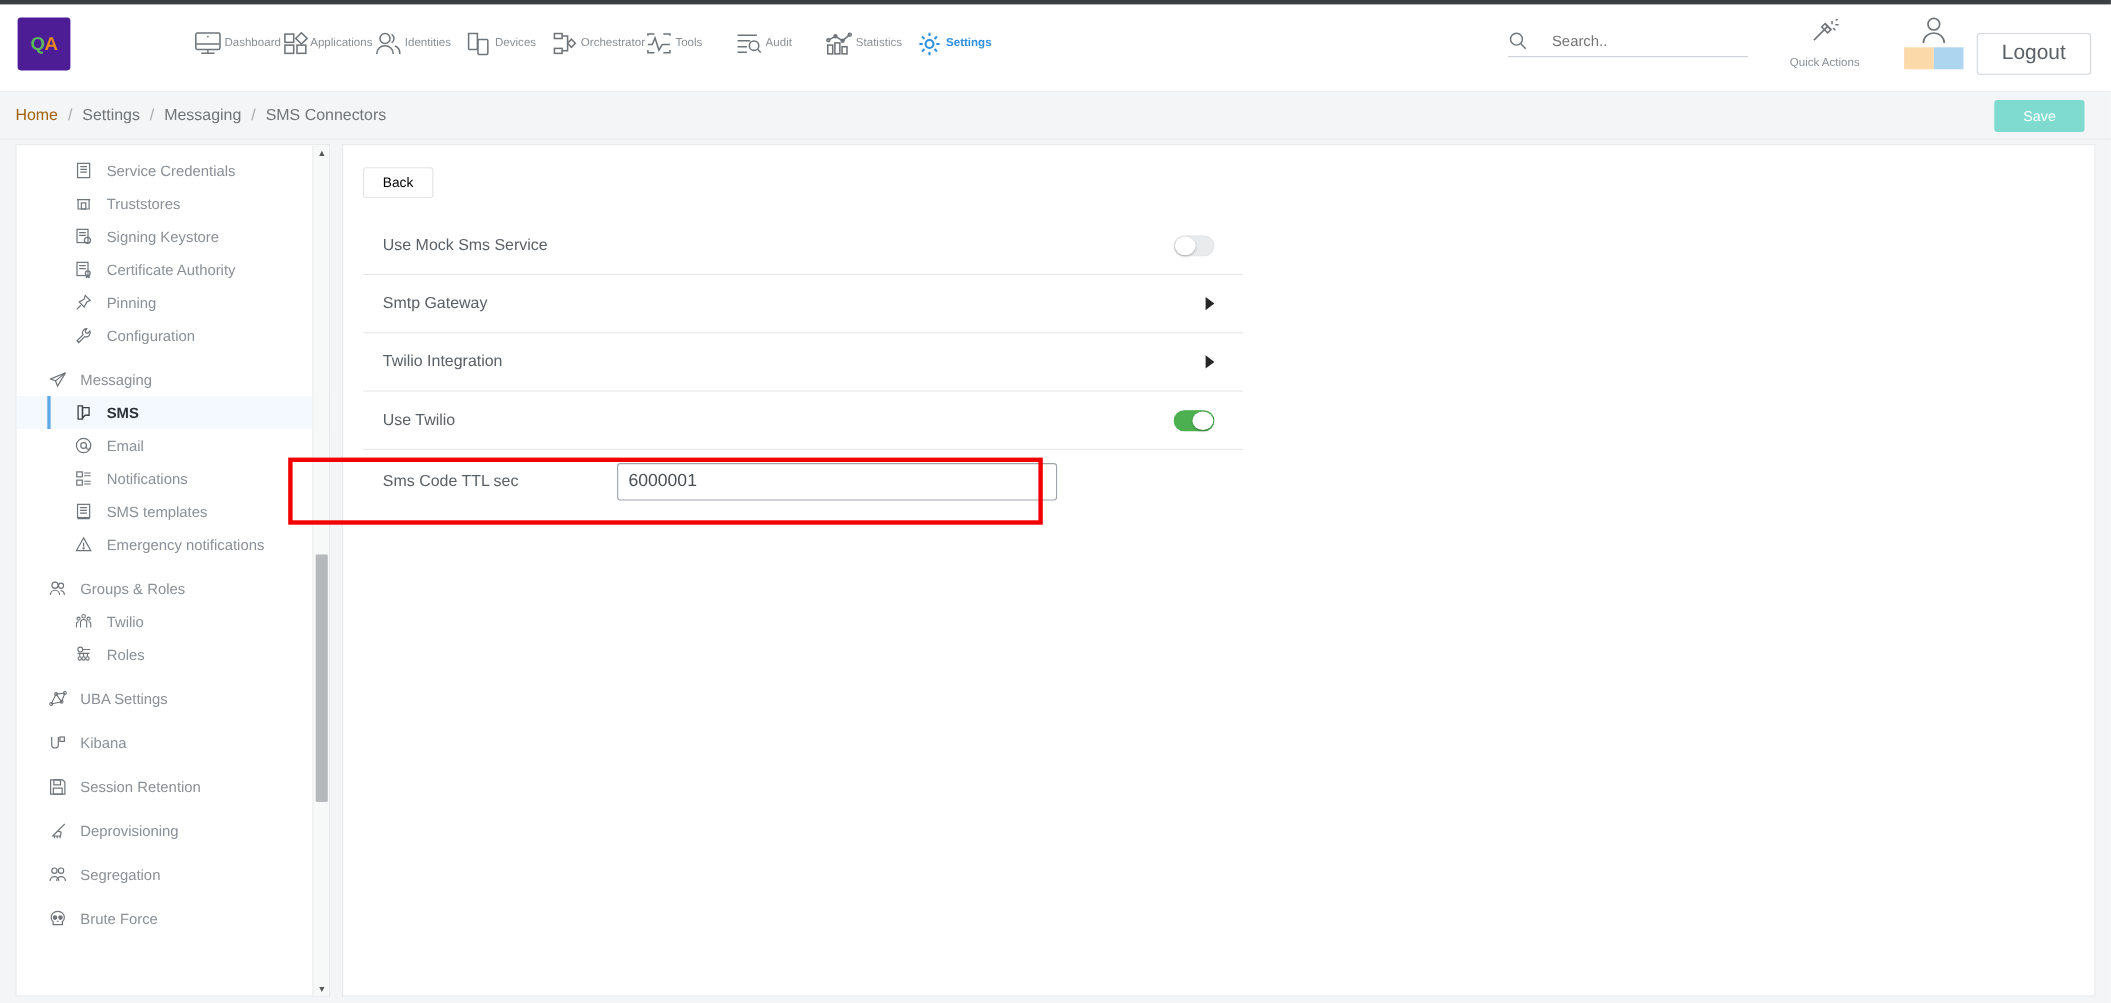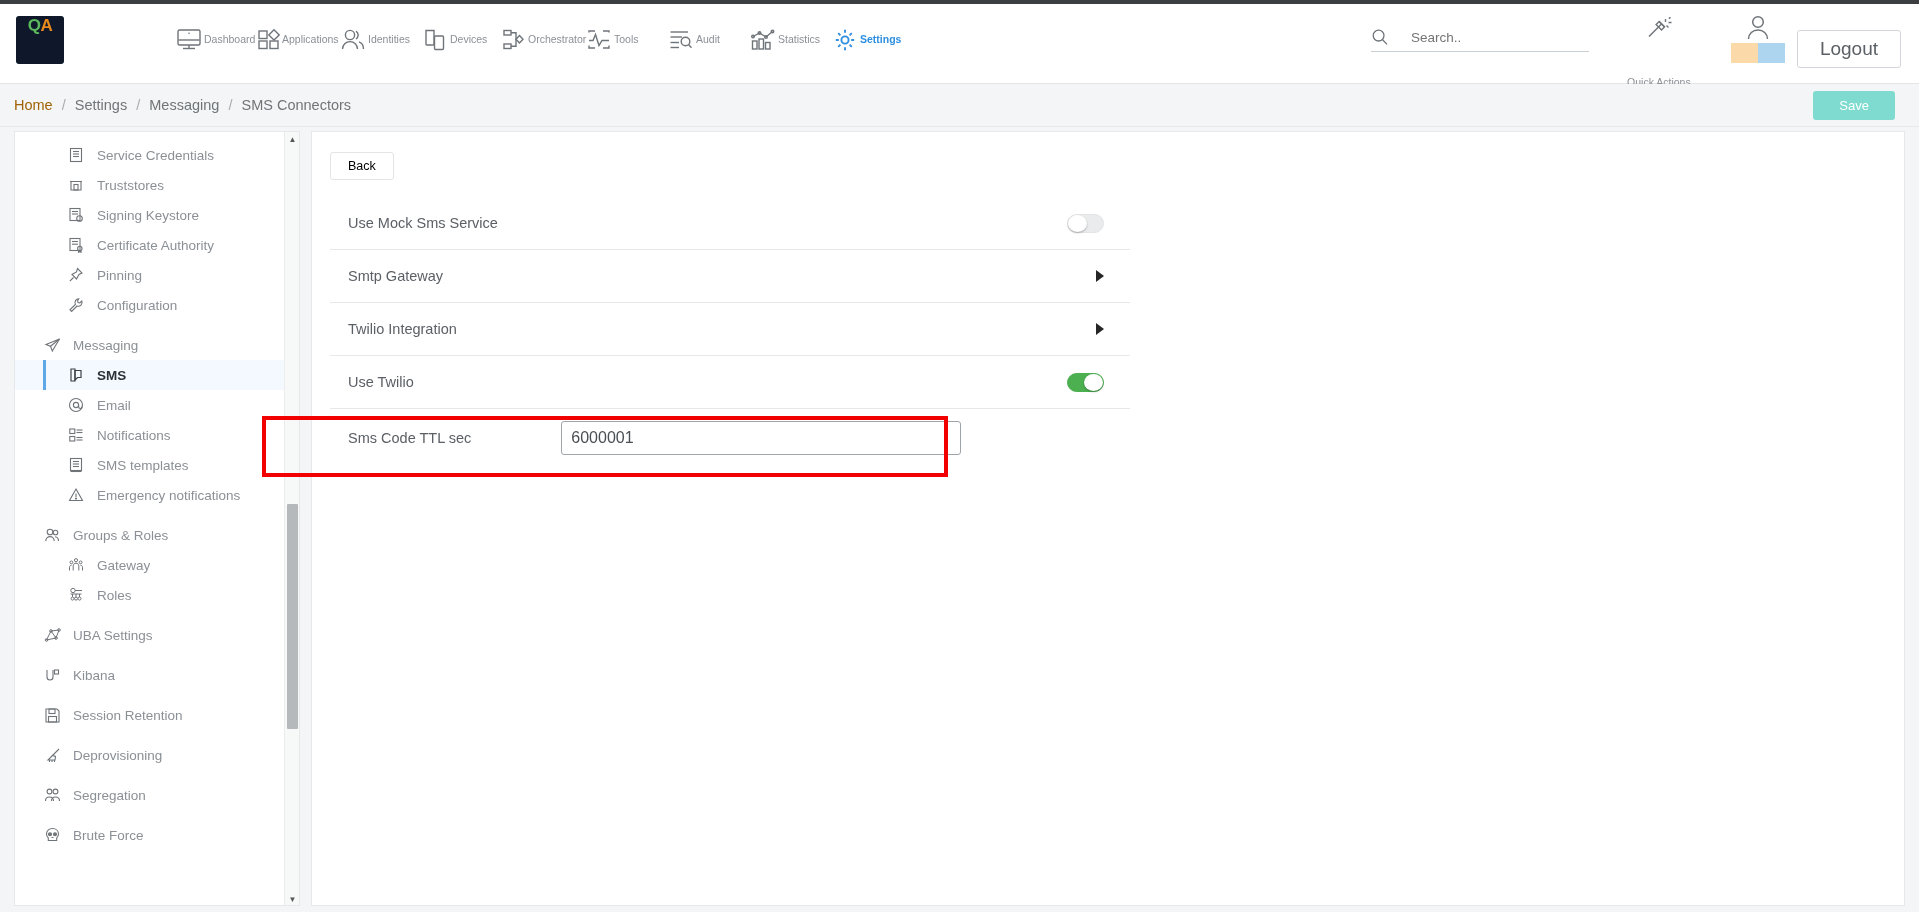--- a/index.html
+++ b/index.html
@@ -19,23 +19,23 @@
     height: 84px;
     background: #ffffff;
     border-top: 4px solid #3c3f42;
     border-bottom: 1px solid #e3e5e8;
     display: flex;
     align-items: flex-start;
   }
   .logo {
     width: 48px; height: 48px;
     margin: 12px 0 0 16px;
-    background: #0f172a;
+    background: #4c1d95;
     border-radius: 3px;
-    display: flex; align-items: flex-start; justify-content: center;
+    display: flex; align-items: center; justify-content: center;
     flex: 0 0 auto;
   }
   .logo-text {
     font-size: 17px; font-weight: bold; letter-spacing: -0.5px;
     font-family: "Liberation Sans", sans-serif;
   }
   .logo-q { color: #5cb85c; }
   .logo-a { color: #e8891c; }
 
   .nav {
@@ -87,21 +87,20 @@
     font-size: 13.5px; color: #8b9096;
     background: transparent;
     font-family: "Liberation Sans", sans-serif;
     width: 150px;
   }
   .quick {
     width: 88px;
     display: flex; flex-direction: column; align-items: center;
     padding-top: 9px; margin-left: 26px;
     cursor: pointer;
-    gap: 25px;
   }
   .quick .nav-ico { color:#6f7479; }
   .avatar-wrap {
     margin-left: 28px; margin-top: 10px;
     position: relative;
     width: 54px;
   }
   .avatar { color: #6f7479; display:flex; justify-content:center; }
   .swatches { display: flex; margin-top: 1px; }
   .sw { width: 27px; height: 20px; }
@@ -632,21 +631,21 @@
         <span class="side-ico">
           <svg width="16" height="16" viewBox="0 0 16 16" fill="none" stroke="currentColor" stroke-width="1">
             <circle cx="8" cy="3.2" r="1.6"></circle>
               <circle cx="3.4" cy="5.4" r="1.4"></circle>
               <circle cx="12.6" cy="5.4" r="1.4"></circle>
             <path d="M5.2 13.5V8.8c0-1.5 1.2-2.6 2.8-2.6s2.8 1.1 2.8 2.6v4.7"></path>
             <path d="M1.5 13.5v-3.3c0-1.2.9-2 2-2"></path>
               <path d="M14.5 13.5v-3.3c0-1.2-.9-2-2-2"></path>
           </svg>
         </span>
-        <span class="side-lbl">Gateway</span>
+        <span class="side-lbl">Twilio</span>
       </div>
 
       <div class="side-item sub">
         <span class="side-ico">
           <svg width="16" height="16" viewBox="0 0 16 16" fill="none" stroke="currentColor" stroke-width="1">
             <circle cx="5" cy="3.5" r="2.2"></circle>
               <line x1="7.2" y1="3.5" x2="14" y2="3.5"></line>
             <path d="M2.5 7h11"></path>
               <path d="M4.5 7v3M8 7v3M11.5 7v3"></path>
             <circle cx="4.5" cy="11.6" r="1.5"></circle>

